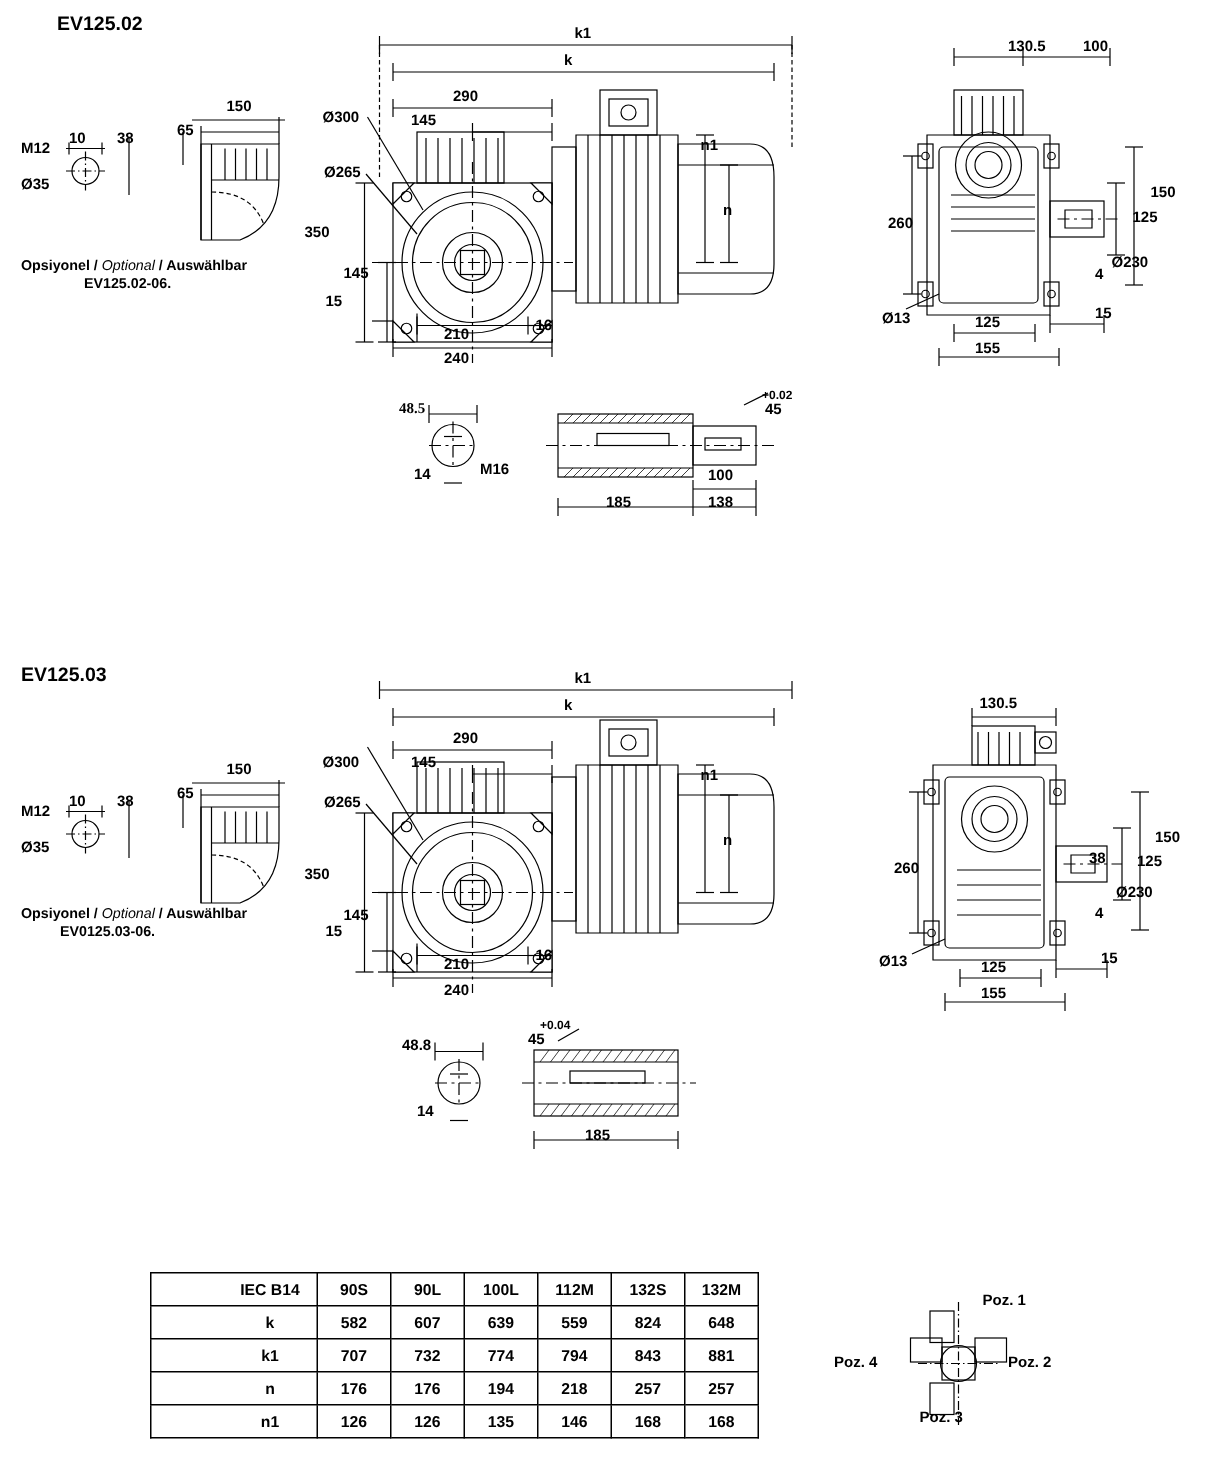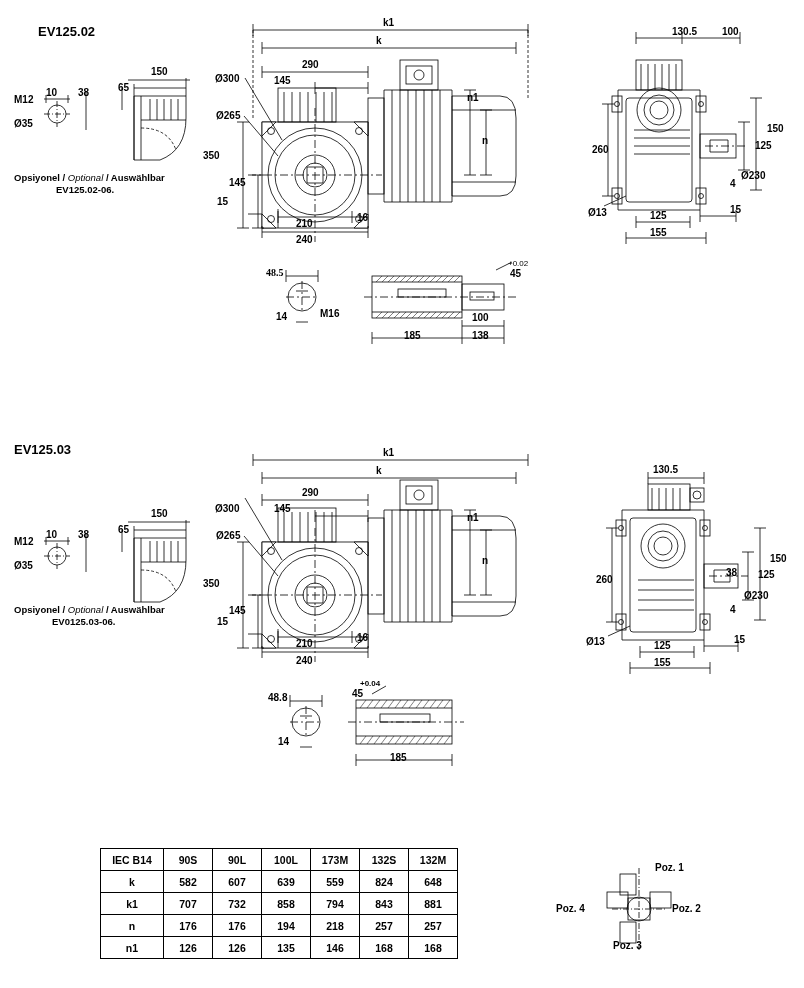--- a/index.html
+++ b/index.html
@@ -49,21 +49,21 @@
     font-size: 10.5px;
   }
   .tbl td, .tbl th {
     border: 1px solid #000;
     text-align: center;
     padding: 2px 0;
     font-weight: bold;
     width: 48px;
     height: 17px;
   }
-  .tbl th.firstcol, .tbl td.firstcol { width: 62px; }
+  .tbl th.firstcol, .tbl td.firstcol { width: 62px; padding-left: 48px; }
   .termbox-title {
     position: absolute;
     font-size: 10px;
     white-space: nowrap;
     font-weight: bold;
   }
   .termbox-title .it { font-style: italic; }
   .termcap {
     position: absolute;
     font-size: 10px;
@@ -71,21 +71,21 @@
     white-space: nowrap;
     font-weight: bold;
   }
   .termcap .it { font-style: italic; }
 </style>
 </head>
 <body>
 
 <div class="page">
 
-  <div class="title" style="left:14px; top:24px;padding-left:24px;">EV125.02</div>
+  <div class="title" style="left:14px; top:8px;padding-left:24px;">EV125.02</div>
 
   <svg width="804" height="988">
     <g stroke="#000" fill="none" stroke-width="0.8">
 
       <circle cx="57" cy="114" r="9"></circle>
       <line x1="44" y1="114" x2="70" y2="114" stroke-dasharray="6,2,1,2"></line>
       <line x1="57" y1="101" x2="57" y2="127" stroke-dasharray="6,2,1,2"></line>
 
       <line x1="46" y1="95" x2="46" y2="103"></line>
       <line x1="68" y1="95" x2="68" y2="103"></line>
@@ -563,41 +563,41 @@
   <div class="lbl b" style="left:741px; top:170px;">Ø230</div>
   <div class="lbl b" style="left:730px; top:178px;">4</div>
   <div class="lbl b" style="left:588px; top:207px;">Ø13</div>
   <div class="lbl b" style="left:650px; top:210px;">125</div>
   <div class="lbl b" style="left:730px; top:204px;">15</div>
   <div class="lbl b" style="left:650px; top:227px;">155</div>
 
   <div class="lbl b" style="left:266px; top:267px;font-family:Liberation Serif, serif;">48.5</div>
   <div class="lbl b" style="left:276px; top:311px;">14</div>
   <div class="lbl b" style="left:320px; top:308px;">M16</div>
-  <div class="lbl" style="left:508px; top:258px; font-size:8px; font-weight:normal;">+0.02</div>
+  <div class="lbl" style="left:508px; top:258px; font-size:8px; font-weight:bold;">+0.02</div>
   <div class="lbl b" style="left:510px; top:268px;">45</div>
   <div class="lbl b" style="left:472px; top:312px;">100</div>
   <div class="lbl b" style="left:472px; top:330px;">138</div>
   <div class="lbl b" style="left:404px; top:330px;">185</div>
 
   <div class="title" style="left:14px; top:442px;">EV125.03</div>
 
   <div class="lbl b" style="left:14px; top:536px;">M12</div>
   <div class="lbl b" style="left:14px; top:560px;">Ø35</div>
   <div class="lbl b" style="left:46px; top:529px;">10</div>
   <div class="lbl b" style="left:78px; top:529px;">38</div>
   <div class="lbl b" style="left:118px; top:524px;">65</div>
   <div class="lbl b" style="left:151px; top:508px;">150</div>
 
   <div class="opt" style="left:14px; top:604px;">
     <span>Opsiyonel /</span>
     <span class="it">Optional</span>
     <span class="rg">/ Auswählbar</span>
     <br>
-    <span style="margin-left:38px">EV0125.03-06.</span>
+    <span style="margin-left:26px">EV0125.03-06.</span>
   </div>
 
   <div class="lbl b" style="left:383px; top:447px;">k1</div>
   <div class="lbl b" style="left:376px; top:465px;">k</div>
   <div class="lbl b" style="left:302px; top:487px;">290</div>
   <div class="lbl b" style="left:274px; top:503px;">145</div>
   <div class="lbl b" style="left:215px; top:503px;">Ø300</div>
   <div class="lbl b" style="left:216px; top:530px;">Ø265</div>
   <div class="lbl b" style="left:203px; top:578px;">350</div>
   <div class="lbl b" style="left:229px; top:605px;">145</div>
@@ -626,40 +626,40 @@
   <div class="lbl b" style="left:352px; top:688px;">45</div>
   <div class="lbl b" style="left:390px; top:752px;">185</div>
 
   <table class="tbl" style="left:100px; top:848px;">
     <thead>
       <tr>
         <th class="firstcol">IEC B14</th>
         <th>90S</th>
         <th>90L</th>
         <th>100L</th>
-        <th>173M</th>
+        <th>112M</th>
         <th>132S</th>
         <th>132M</th>
       </tr>
     </thead>
     <tbody>
       <tr>
         <td class="firstcol">k</td>
         <td>582</td>
         <td>607</td>
         <td>639</td>
         <td>559</td>
         <td>824</td>
         <td>648</td>
       </tr>
       <tr>
         <td class="firstcol">k1</td>
         <td>707</td>
         <td>732</td>
-        <td>858</td>
+        <td>774</td>
         <td>794</td>
         <td>843</td>
         <td>881</td>
       </tr>
       <tr>
         <td class="firstcol">n</td>
         <td>176</td>
         <td>176</td>
         <td>194</td>
         <td>218</td>

